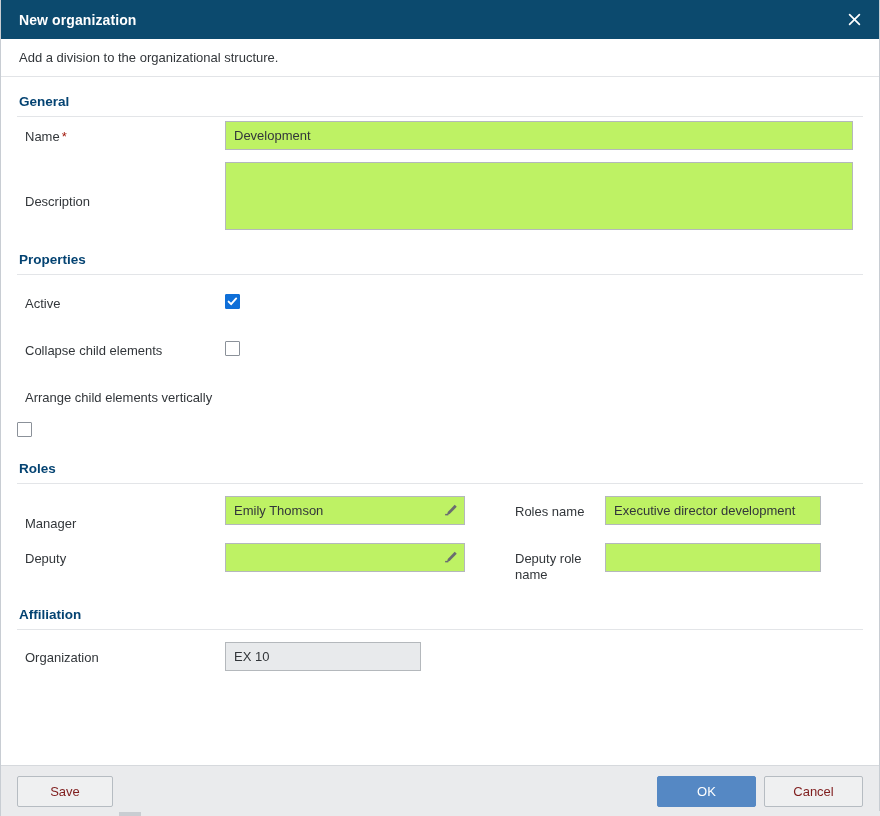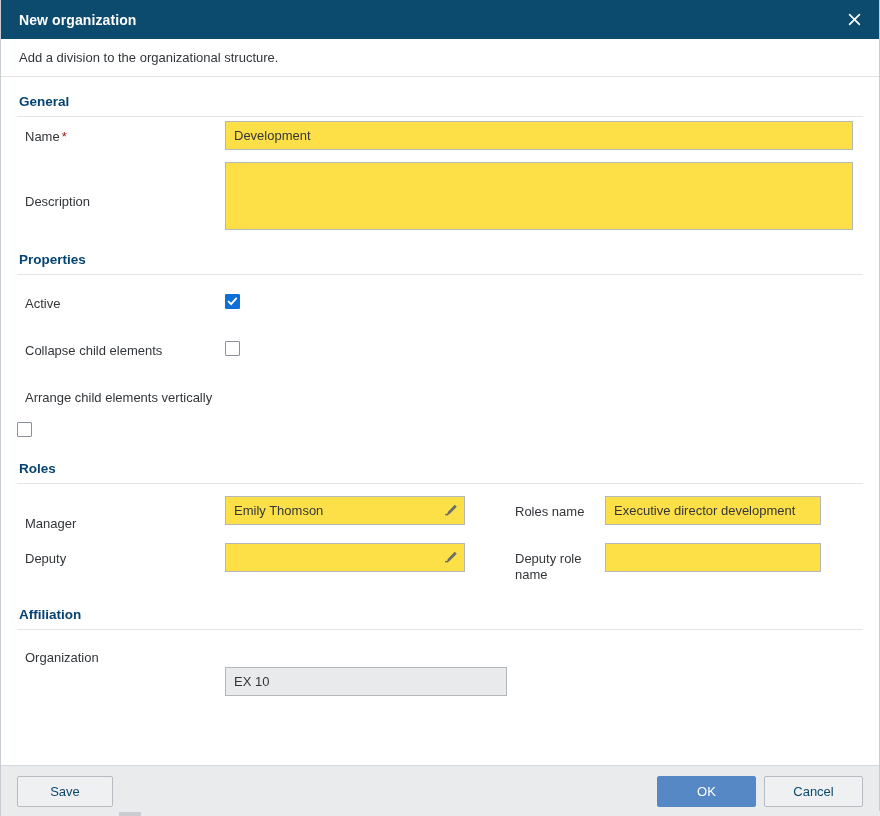--- a/index.html
+++ b/index.html
@@ -107,21 +107,21 @@
   .flabel.two-line { line-height: 17px; }
   .req-star { color: #a1170a; font-weight: normal; margin-left: 2px; }
 
   .ctrl-wrap { position: relative; }
 
   input.txt, textarea.txt {
     font-family: "Liberation Sans", sans-serif;
     font-size: 13px;
     color: #32363a;
     border: 1px solid #b4b8bc;
-    background: #fde047;
+    background: #bef264;
     border-radius: 0;
     padding: 4px 8px;
     outline: none;
     display: block;
   }
   input.txt { height: 29px; line-height: 19px; }
   textarea.txt { resize: none; padding-top: 6px; line-height: 17px; }
   input.txt.disabled {
     background: #e8eaec;
     color: #32363a;
@@ -175,21 +175,21 @@
   .footer-right { display: flex; gap: 8px; margin-left: auto; }
 
   .btn {
     font-family: "Liberation Sans", sans-serif;
     font-size: 13px;
     height: 31px;
     min-width: 96px;
     padding: 0 12px;
     border: 1px solid #b6bcc2;
     background: #eff0f1;
-    color: #0c4a6e;
+    color: #7f1d1d;
     border-radius: 2px;
     cursor: pointer;
     line-height: 29px;
   }
   .btn.primary {
     background: #5588c4;
     border-color: #5588c4;
     color: #ffffff;
   }
   .btn.wide { min-width: 99px; }
@@ -312,21 +312,21 @@
         <input class="txt" type="text" style="width: 216px;" value="">
       </div>
     </div>
 
     <div class="section-header" style="padding-top:24px;">Affiliation</div>
     <div class="section-rule"></div>
 
     <div class="form-row" style="margin-top:12px;">
       <div class="flabel" style="width:208px; padding-left:8px;">Organization</div>
       <div class="ctrl-wrap">
-        <input class="txt disabled" type="text" style="width: 282px; margin-top: 25px;" disabled="" value="EX 10">
+        <input class="txt disabled" type="text" style="width: 196px;" disabled="" value="EX 10">
       </div>
     </div>
 
   </div>
 
   <div class="footer">
     <div class="footer-left">
       <button class="btn">Save</button>
     </div>
     <div class="footer-right">

